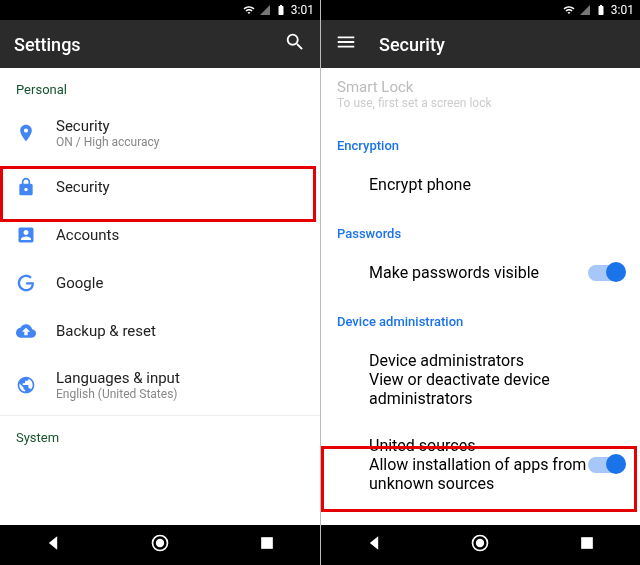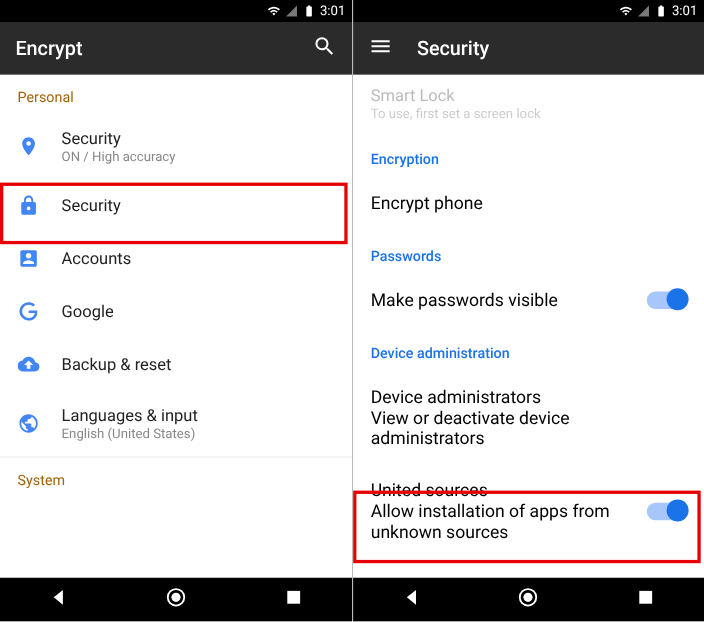--- a/index.html
+++ b/index.html
@@ -6,56 +6,56 @@
     body { display: flex; background: #ccc; width: 640px; height: 565px; }
     .phone { width: 320px; height: 565px; background: #fafafa; display: flex; flex-direction: column; }
     .phone + .phone { border-left: 1px solid #bbb; }
     .status-bar { background: #000; color: #fff; display: flex; justify-content: flex-end; align-items: center; padding: 2px 6px; font-size: 12px; height: 20px; gap: 4px; }
     .status-bar svg { width: 12px; height: 12px; fill: #fff; }
     .app-bar { background: #2b2b2b; color: #fff; height: 48px; display: flex; align-items: center; padding: 0 14px; }
     .app-bar .title { font-size: 18px; font-weight: 500; flex: 1; }
     .app-bar svg { width: 22px; height: 22px; fill: #fff; }
     .hamb { margin-right: 22px; }
     .content { flex: 1; overflow: hidden; background: #fff; position: relative; }
-    .section-header { color: #a16207; font-size: 13px; padding: 14px 16px 6px; }
+    .section-header { color: #14532d; font-size: 13px; padding: 14px 16px 6px; }
     .section-header.blue { color: #1a73e8; font-weight: 500; padding: 18px 16px 8px; font-size: 13px; }
     .row { display: flex; align-items: center; padding: 14px 16px; }
     .row .icon { width: 40px; display: flex; align-items: center; }
     .row .icon svg { width: 20px; height: 20px; fill: #4285f4; }
     .row .text { flex: 1; }
     .row .label { font-size: 15px; color: #222; }
     .row .sublabel { font-size: 12px; color: #888; margin-top: 0; }
     .row.disabled .label { color: #bbb; }
     .row.disabled .sublabel { color: #ccc; }
     .toggle { width: 36px; height: 16px; background: #a7c7fa; border-radius: 10px; position: relative; }
     .toggle::after { content: ""; position: absolute; right: -2px; top: -3px; width: 20px; height: 20px; background: #1a73e8; border-radius: 50%; }
     .highlight { border: 3px solid #e60000; position: absolute; pointer-events: none; }
     .nav-bar { background: #000; height: 40px; display: flex; justify-content: space-around; align-items: center; }
     .nav-bar svg { width: 20px; height: 20px; fill: #fff; }
     .pad-row { padding: 14px 16px 14px 16px; display:flex; align-items:center; }
-    .pad-row .text { flex:1; }
+    .pad-row .text { flex:1;margin-left:32px; }
   </style>
 </head>
 <body>
 
 <div class="phone">
   <div class="status-bar">
     <svg viewBox="0 0 24 24">
         <path d="M1 9l2 2c4.97-4.97 13.03-4.97 18 0l2-2C16.93 2.93 7.07 2.93 1 9zm8 8l3 3 3-3c-1.65-1.66-4.34-1.66-6 0zm-4-4l2 2c2.76-2.76 7.24-2.76 10 0l2-2C15.14 9.14 8.87 9.14 5 13z"></path>
       </svg>
     <svg viewBox="0 0 24 24">
         <path d="M2 22h20V2z" fill="#777"></path>
       </svg>
     <svg viewBox="0 0 24 24">
         <path d="M15.67 4H14V2h-4v2H8.33C7.6 4 7 4.6 7 5.33v15.33C7 21.4 7.6 22 8.33 22h7.33c.74 0 1.34-.6 1.34-1.34V5.33C17 4.6 16.4 4 15.67 4z"></path>
       </svg>
     <span>3:01</span>
   </div>
   <div class="app-bar">
-    <span class="title">Encrypt</span>
+    <span class="title">Settings</span>
     <span><svg viewBox="0 0 24 24">
           <path d="M15.5 14h-.79l-.28-.27A6.471 6.471 0 0016 9.5 6.5 6.5 0 109.5 16c1.61 0 3.09-.59 4.23-1.57l.27.28v.79l5 4.99L20.49 19l-4.99-5zm-6 0C7.01 14 5 11.99 5 9.5S7.01 5 9.5 5 14 7.01 14 9.5 11.99 14 9.5 14z"></path>
         </svg></span>
   </div>
   <div class="content">
     <div class="section-header">Personal</div>
 
     <div class="row">
       <span class="icon">
           <svg viewBox="0 0 24 24">

